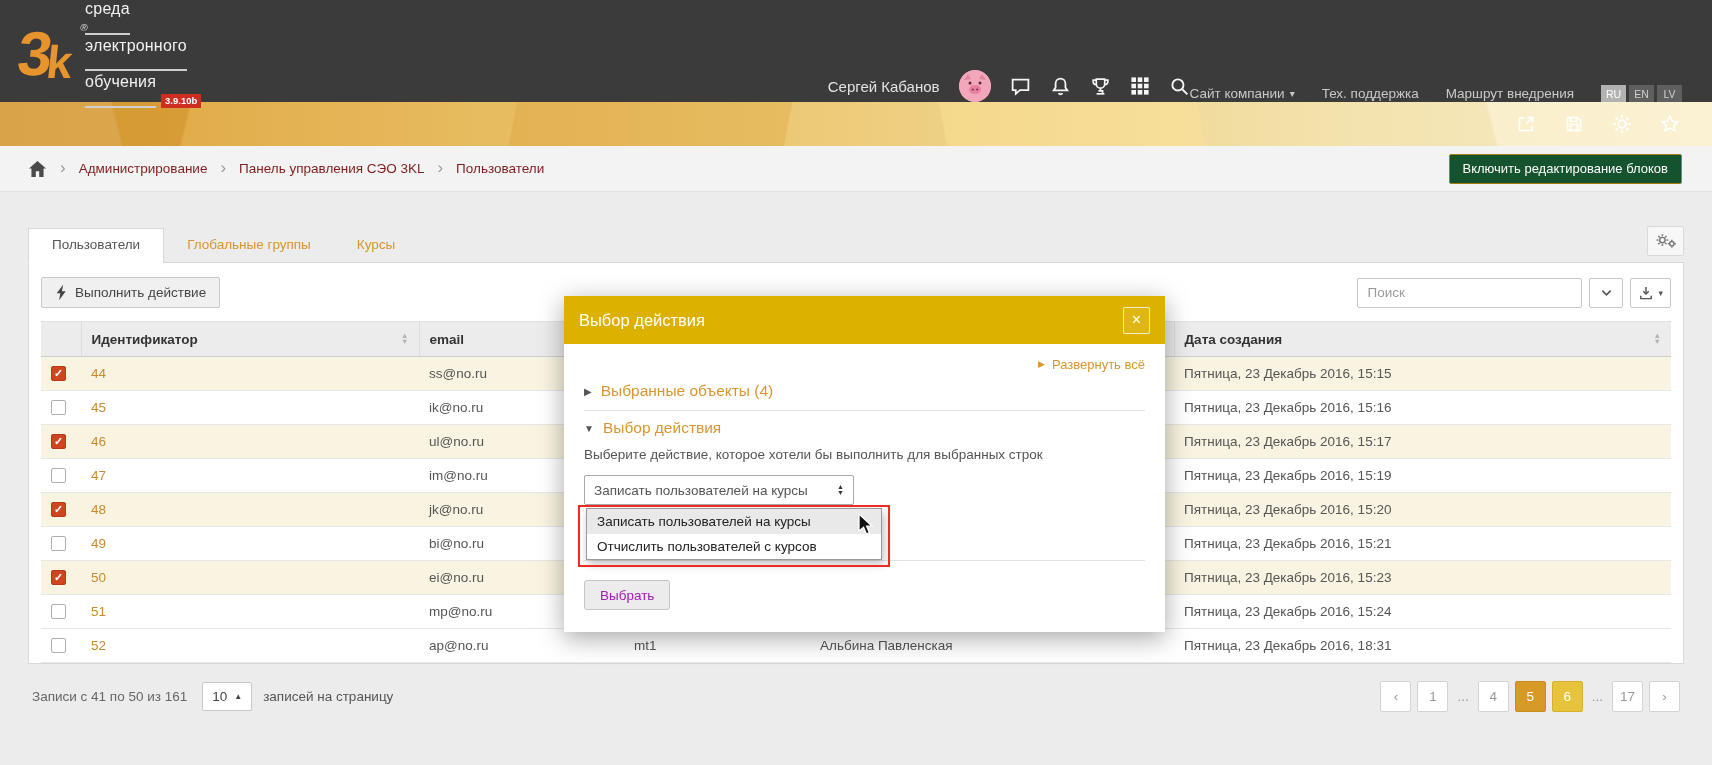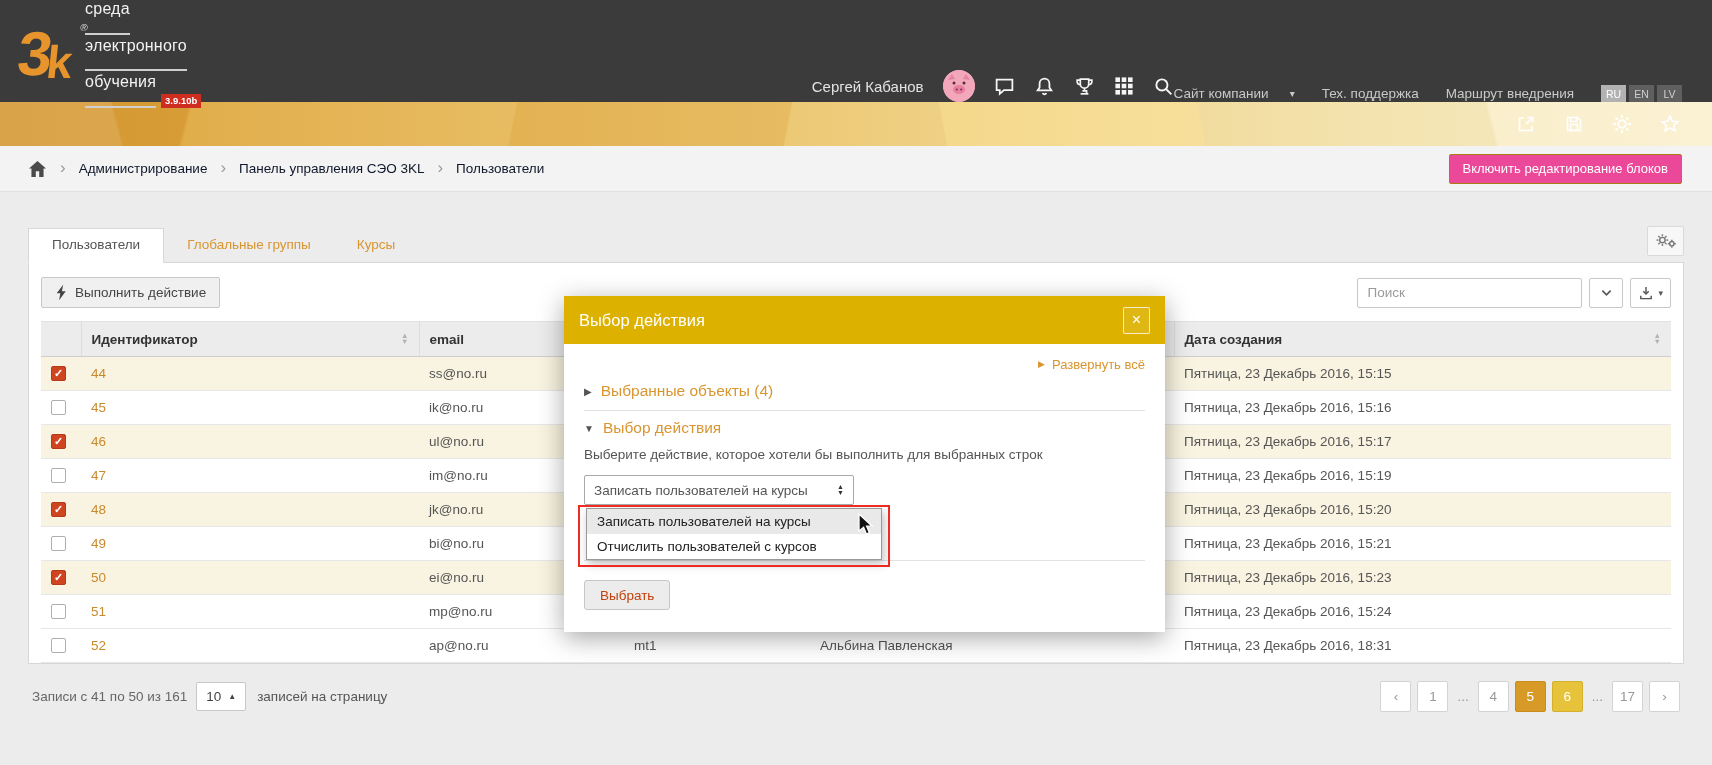--- a/index.html
+++ b/index.html
@@ -17,42 +17,42 @@
   .logo-text{display:flex;flex-direction:column;align-items:flex-start;gap:2px;}
   .logo-line{color:#f2f2f2;font-weight:normal;font-size:16px;border-bottom:2px solid #cfcfcf;line-height:1.15;padding-bottom:14px;letter-spacing:.2px;}
   .logo-line-wrap{display:flex;align-items:flex-end;gap:5px;}
   .version-badge{background:#cf2d20;color:#fff;font-size:9.5px;padding:1.5px 4px;font-weight:bold;}
   .header-right{display:flex;flex-direction:row;align-items:flex-end;}
   .header-top{display:flex;align-items:center;gap:19px;margin-top:15px;}
   .user-name{color:#e3e3e3;font-size:15px;cursor:pointer;}
   .avatar{width:32px;height:32px;border-radius:50%;overflow:hidden;cursor:pointer;background:#f2a7bb;}
   .hicon{cursor:pointer;opacity:.95;}
   .header-bottom{display:flex;align-items:center;gap:27px;margin-top:14px;}
-  .nav-link{color:#c9c9c9;font-size:13.5px;cursor:pointer;display:flex;align-items:center;gap:21px;}
+  .nav-link{color:#c9c9c9;font-size:13.5px;cursor:pointer;display:flex;align-items:center;gap:5px;}
   .nav-caret{font-size:10px;color:#c9c9c9;}
   .langs{display:flex;gap:3px;}
   .lang{width:25px;height:17px;font-size:10.5px;display:flex;align-items:center;justify-content:center;background:#5f5f5f;color:#cfcfcf;cursor:pointer;}
   .lang.active{background:#b2b2b2;color:#fff;}
 
   
   .banner{height:44px;display:flex;align-items:center;justify-content:flex-end;gap:28px;padding-right:32px;
     background:
       linear-gradient(104deg, rgba(198,128,20,.38) 0 11%, rgba(0,0,0,0) 11.2%),
       linear-gradient(76deg, rgba(255,255,255,.22) 0 7%, rgba(0,0,0,0) 7.2%),
       linear-gradient(256deg, rgba(255,246,220,.55) 0 13%, rgba(0,0,0,0) 13.2%),
       linear-gradient(101deg, rgba(0,0,0,0) 30%, rgba(212,148,40,.25) 30.1% 46%, rgba(0,0,0,0) 46.1%),
       linear-gradient(79deg, rgba(0,0,0,0) 55%, rgba(255,228,150,.4) 55.1% 70%, rgba(0,0,0,0) 70.1%),
       linear-gradient(90deg,#dea53f,#ecc873 45%,#f3e2ac 78%,#f6ecc9);}
   .bicon{cursor:pointer;}
 
   
   .breadcrumb{height:46px;background:#f3f3f3;border-bottom:1px solid #e0e0e0;display:flex;align-items:center;gap:13px;padding:0 30px 0 28px;}
   .crumb-sep{color:#9a9a9a;font-size:17px;line-height:1;padding-bottom:2px;}
-  .crumb-link{color:#0f172a;font-size:13.5px;cursor:pointer;}
-  .edit-btn{margin-left:auto;background:#ec4899;color:#fff;font-size:13px;height:30px;padding:0 13px;display:flex;align-items:center;border-radius:2px;cursor:pointer;border:1px solid #a87d12;}
+  .crumb-link{color:#7f1d1d;font-size:13.5px;cursor:pointer;}
+  .edit-btn{margin-left:auto;background:#14532d;color:#fff;font-size:13px;height:30px;padding:0 13px;display:flex;align-items:center;border-radius:2px;cursor:pointer;border:1px solid #a87d12;}
 
   
   .content{padding:34px 28px 0;}
   .tabs-row{display:flex;align-items:flex-end;border-bottom:1px solid #d7d7d7;}
   .tab{padding:8px 23px 10px;font-size:13.5px;cursor:pointer;}
   .tab.active{background:#fff;border:1px solid #d7d7d7;border-bottom:1px solid #fff;margin-bottom:-1px;color:#555;}
   .tab.inactive{color:#d99530;}
   .gears-btn{margin-left:auto;margin-bottom:6px;width:37px;height:30px;background:#f7f7f7;border:1px solid #d9d9d9;border-radius:2px;display:flex;align-items:center;justify-content:center;cursor:pointer;}
 
   .panel{background:#fff;border:1px solid #d7d7d7;border-top:none;padding:14px 12px 0;}
@@ -76,21 +76,21 @@
   .col-id{width:338px;}
   .col-email{width:205px;}
   .col-3{width:186px;}
   .col-4{width:364px;}
   .cb{width:15px;height:15px;border:1px solid #aeaeae;border-radius:2px;background:#fff;display:flex;align-items:center;justify-content:center;cursor:pointer;font-size:11px;}
   .cb.checked{background:#cf4520;border-color:#b53a18;color:#fff;font-weight:bold;}
 
   
   .pagination{display:flex;align-items:center;margin-top:17px;padding:0 4px;}
   .page-summary{color:#666;}
-  .per-page-btn{display:flex;align-items:center;gap:7px;height:29px;border:1px solid #c8c8c8;background:#fff;border-radius:2px;padding:0 9px;margin:0 11px 0 9px;cursor:pointer;color:#444;}
+  .per-page-btn{display:flex;align-items:center;gap:7px;height:29px;border:1px solid #c8c8c8;background:#fff;border-radius:2px;padding:0 9px;margin:0 11px 0 15px;cursor:pointer;color:#444;}
   .per-page-caret{font-size:8px;color:#444;}
   .pages{margin-left:auto;display:flex;align-items:center;gap:6px;}
   .page-btn{min-width:31px;height:31px;border:1px solid #d3d3d3;background:#fff;border-radius:2px;display:flex;align-items:center;justify-content:center;color:#999;cursor:pointer;font-size:13.5px;padding:0 7px;}
   .page-btn.active{background:#d89a27;border-color:#c98d1e;color:#fff;}
   .page-btn.warm{background:#e7c33c;border-color:#d4b02c;color:#fff;}
   .page-ellipsis{color:#999;padding:0 3px;cursor:default;}
 
   
   .modal{position:absolute;left:564px;top:296px;width:601px;background:#fff;z-index:40;box-shadow:0 6px 24px rgba(0,0,0,.35);}
   .modal-header{height:48px;background:#ddb100;display:flex;align-items:center;padding:0 15px;}
@@ -105,21 +105,21 @@
   .modal-prompt{color:#555;font-size:13.5px;margin:9px 0 13px;}
   .select-wrap{position:relative;}
   .fake-select{width:270px;height:30px;border:1px solid #a9a9a9;border-radius:2px;display:flex;align-items:center;padding:0 9px;color:#555;cursor:pointer;background:#fff;font-size:13.5px;}
   .select-arrows{margin-left:auto;display:flex;flex-direction:column;font-size:7px;color:#333;line-height:6px;}
   .dropdown{position:absolute;left:2px;top:33px;width:296px;background:#fff;border:1px solid #999;box-shadow:2px 4px 9px rgba(0,0,0,.25);z-index:3;}
   .option{padding:5px 10px;color:#222;cursor:pointer;font-size:13.5px;}
   .option.hover{background:#e9e9e9;}
   .annotation{position:absolute;left:-9px;right:-9px;top:-4px;bottom:-8px;border:2px solid #ee2b22;pointer-events:none;}
   .cursor{position:absolute;left:270px;top:4px;z-index:4;}
   .modal-hr.below-select{margin-top:55px;}
-  .submit-btn{height:30px;padding:0 15px;background:#ececec;border:1px solid #c6c6c6;border-radius:3px;color:#c2410c;font-size:13.5px;cursor:pointer;margin-top:12px;display:inline-flex;align-items:center;font-family:inherit;}
+  .submit-btn{height:30px;padding:0 15px;background:#ececec;border:1px solid #c6c6c6;border-radius:3px;color:#a21caf;font-size:13.5px;cursor:pointer;margin-top:12px;display:inline-flex;align-items:center;font-family:inherit;}
 </style>
 </head>
 <body>
 
 <header class="header">
   <div class="logo">
     <div class="logo-mark">
       <span class="m3">3</span>
         <span class="mk">k</span>
       <span class="reg">®</span>

